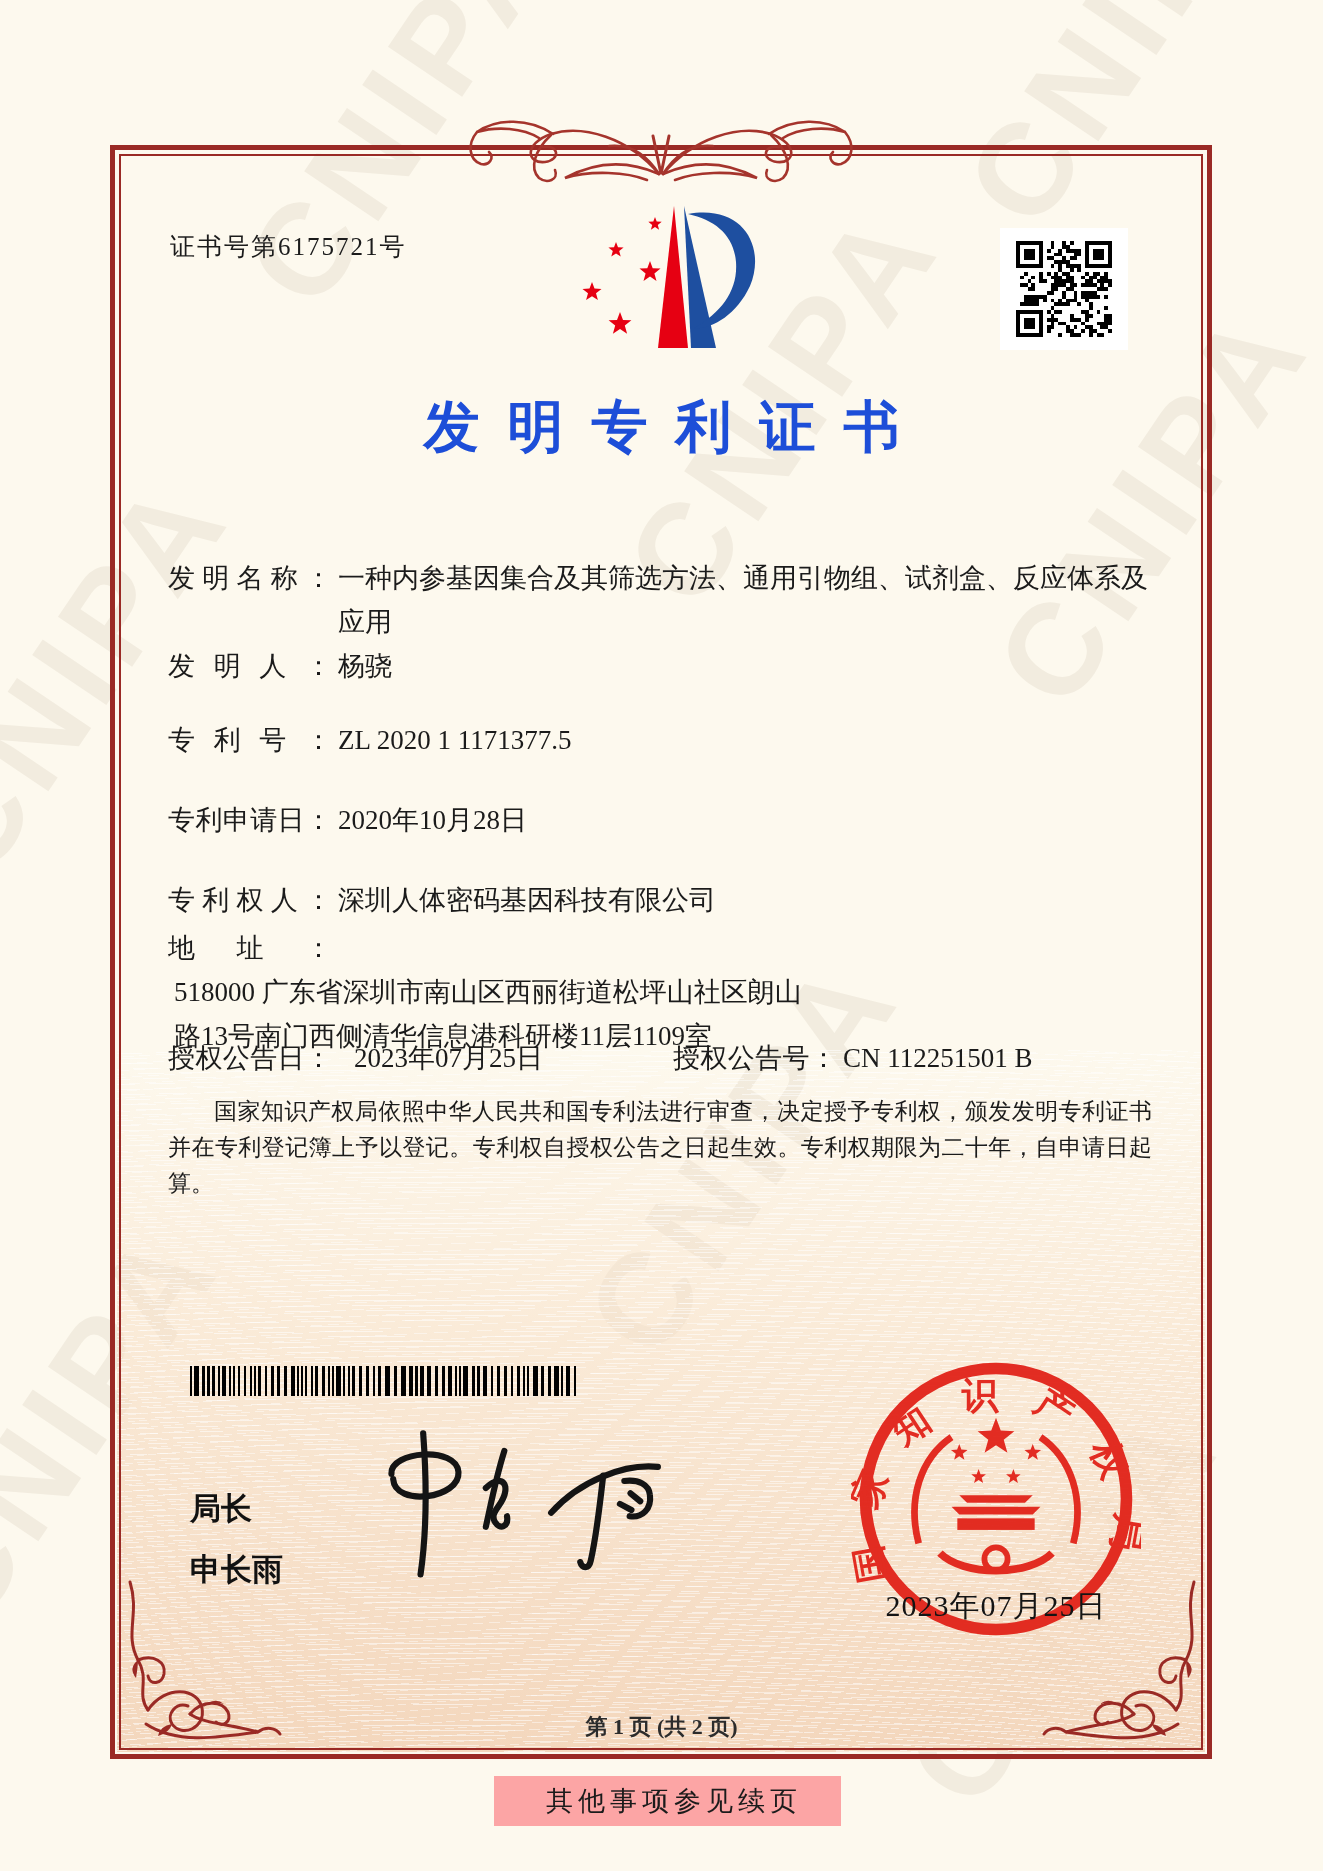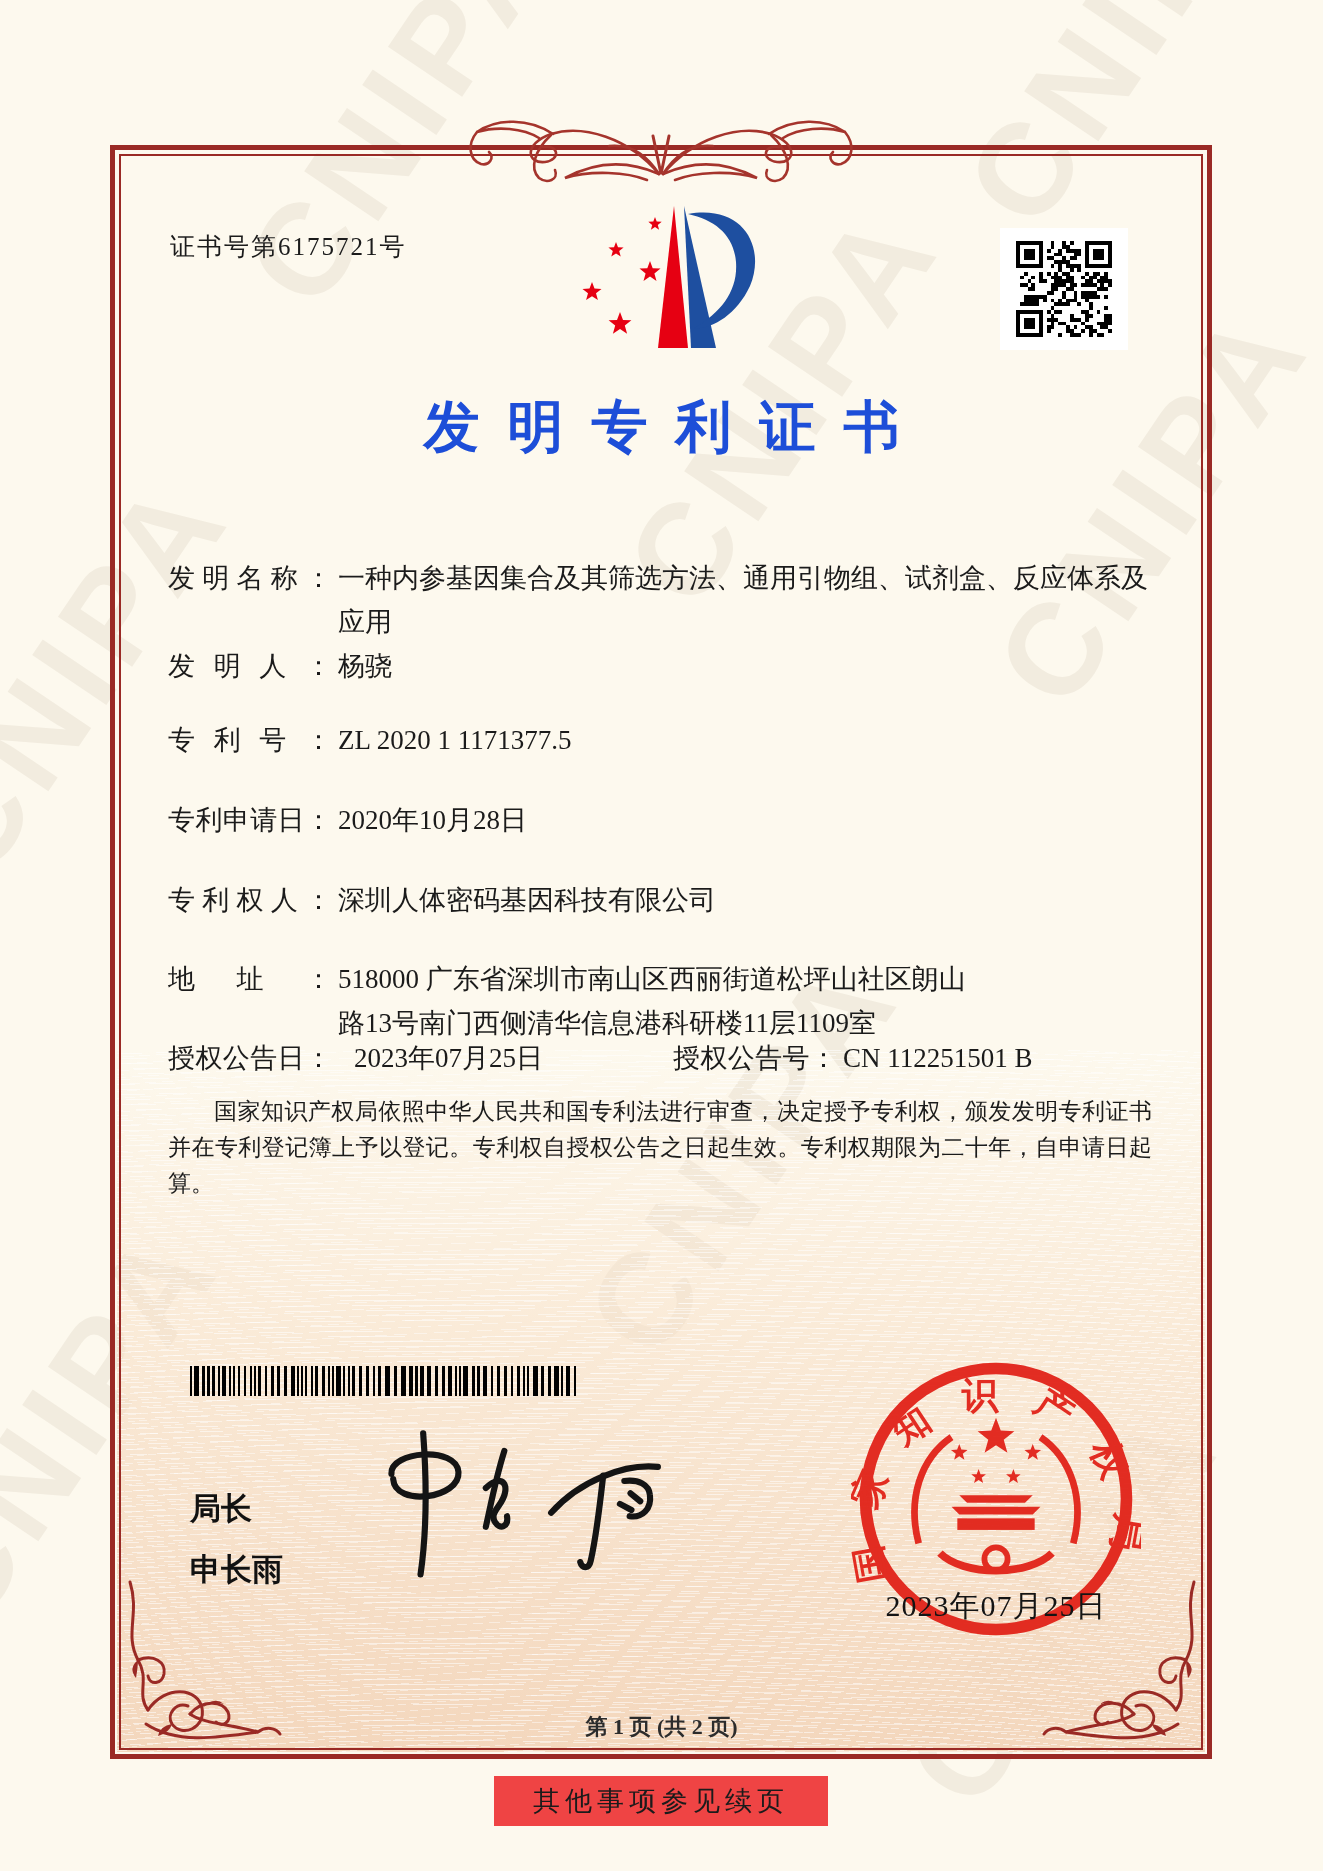--- a/index.html
+++ b/index.html
@@ -43,41 +43,41 @@
   .doc-title{
     position:absolute;left:0;right:0;top:390px;text-align:center;z-index:3;
     font-size:56px;font-weight:bold;letter-spacing:28px;padding-left:28px;color:#1d4ed8;
   }
   
   .fields{position:absolute;left:168px;top:550px;width:1040px;font-size:27px;z-index:3;}
   .f-row{position:absolute;left:0;right:0;display:flex;}
   .f-label{width:164px;flex:none;text-align:justify;text-align-last:justify;line-height:44px;}
   .f-value{flex:1;line-height:44px;padding-left:6px;}
   .row-name{top:6px;}   .row-inventor{top:94px;} .row-patno{top:168px;align-items:flex-end;}
-  .row-filing{top:248px;} .row-patentee{top:328px;} .row-address{top:407px;}
+  .row-filing{top:248px;} .row-patentee{top:328px;} .row-address{top:376px;flex-direction:column;}
   .row-grant{top:486px;}
   .grant-left{display:flex;width:505px;flex:none;gap:16px;}
   .grant-right{display:flex;flex:1;}
   
   .paras{position:absolute;left:168px;top:1094px;width:984px;z-index:3;
          font-size:23px;line-height:36px;text-align:justify;}
   .paras p{margin:0;text-indent:2em;}
   .paras p + p{margin-top:12px;}
   
   .barcode{position:absolute;left:190px;top:1366px;z-index:3;}
   .officer{position:absolute;left:190px;top:1478px;z-index:3;
     font-family:"Liberation Sans","DejaVu Sans",sans-serif;font-weight:bold;font-size:31px;line-height:61px;color:#111;}
   .signature{position:absolute;left:372px;top:1428px;z-index:3;}
   .seal-wrap{position:absolute;left:851px;top:1354px;width:290px;height:300px;z-index:4;}
   .seal-date{position:absolute;left:0;right:0;top:232px;text-align:center;
     font-size:30px;color:#141414;letter-spacing:1px;}
   .footer-page{position:absolute;left:0;right:0;top:1712px;text-align:center;font-size:22px;color:#2c2c2c;z-index:3;font-weight:bold;}
   .cont-strip{
-    position:absolute;left:494px;top:1776px;width:334px;height:50px;background:#ef4444;
-    text-align:center;line-height:50px;font-size:27px;letter-spacing:5px;color:#1b1b1b;z-index:3;
+    position:absolute;left:494px;top:1776px;width:334px;height:50px;background:#fca5a5;
+    text-align:center;line-height:50px;font-size:27px;letter-spacing:5px;color:#1b1b1b;z-index:3;padding-left:13px;
   }
 </style>
 </head>
 <body>
 
 <div class="page">
 
   <div class="wm" style="left:180px;top:30px;">CNIPA</div>
   <div class="wm" style="left:900px;top:-50px;">CNIPA</div>
   <div class="wm" style="left:560px;top:330px;">CNIPA</div>

